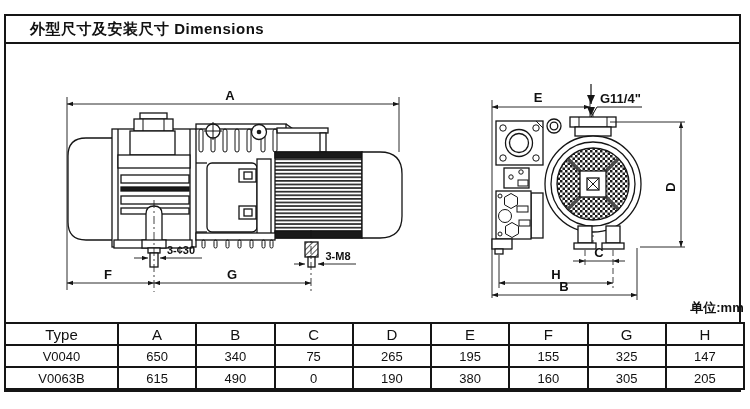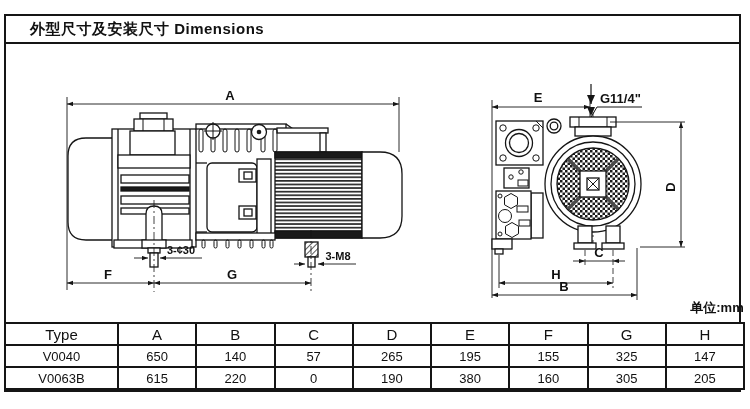--- a/index.html
+++ b/index.html
@@ -256,32 +256,32 @@
         <td class="hdr">C</td>
         <td class="hdr">D</td>
         <td class="hdr">E</td>
         <td class="hdr">F</td>
         <td class="hdr">G</td>
         <td class="hdr">H</td>
       </tr>
       <tr>
         <td class="val">V0040</td>
         <td class="val">650</td>
-        <td class="val">140</td>
-        <td class="val">57</td>
+        <td class="val">340</td>
+        <td class="val">75</td>
         <td class="val">265</td>
         <td class="val">195</td>
         <td class="val">155</td>
         <td class="val">325</td>
         <td class="val">147</td>
       </tr>
       <tr>
         <td class="val">V0063B</td>
         <td class="val">615</td>
-        <td class="val">220</td>
+        <td class="val">490</td>
         <td class="val">0</td>
         <td class="val">190</td>
         <td class="val">380</td>
         <td class="val">160</td>
         <td class="val">305</td>
         <td class="val">205</td>
       </tr>
     </tbody>
   </table>
 

